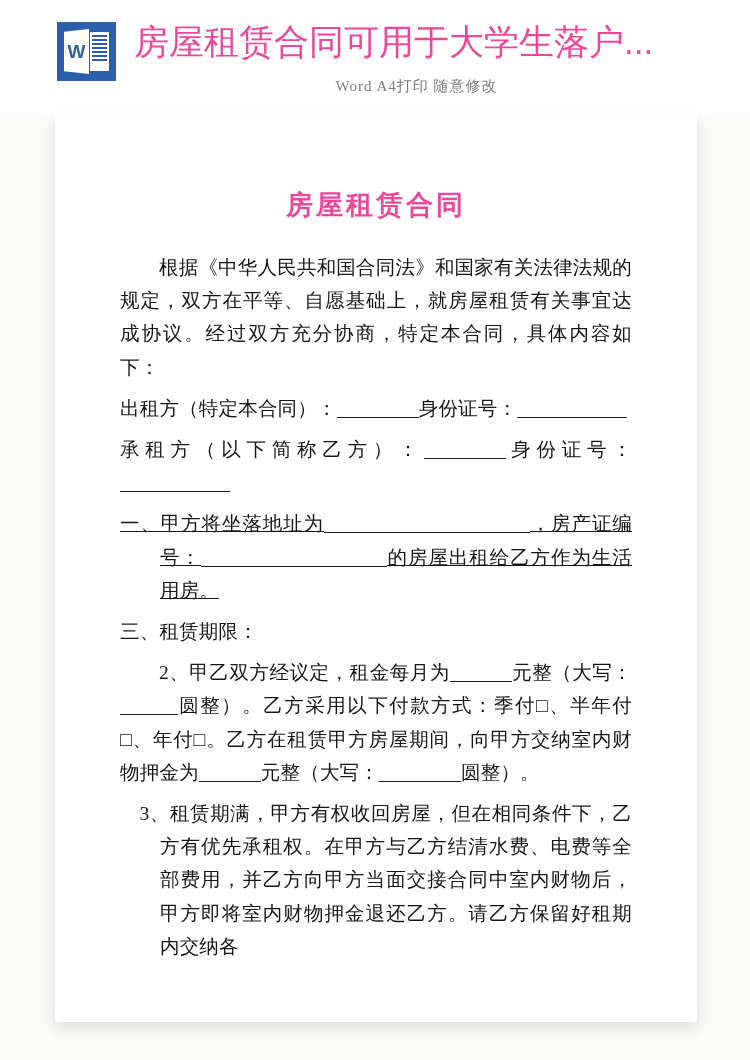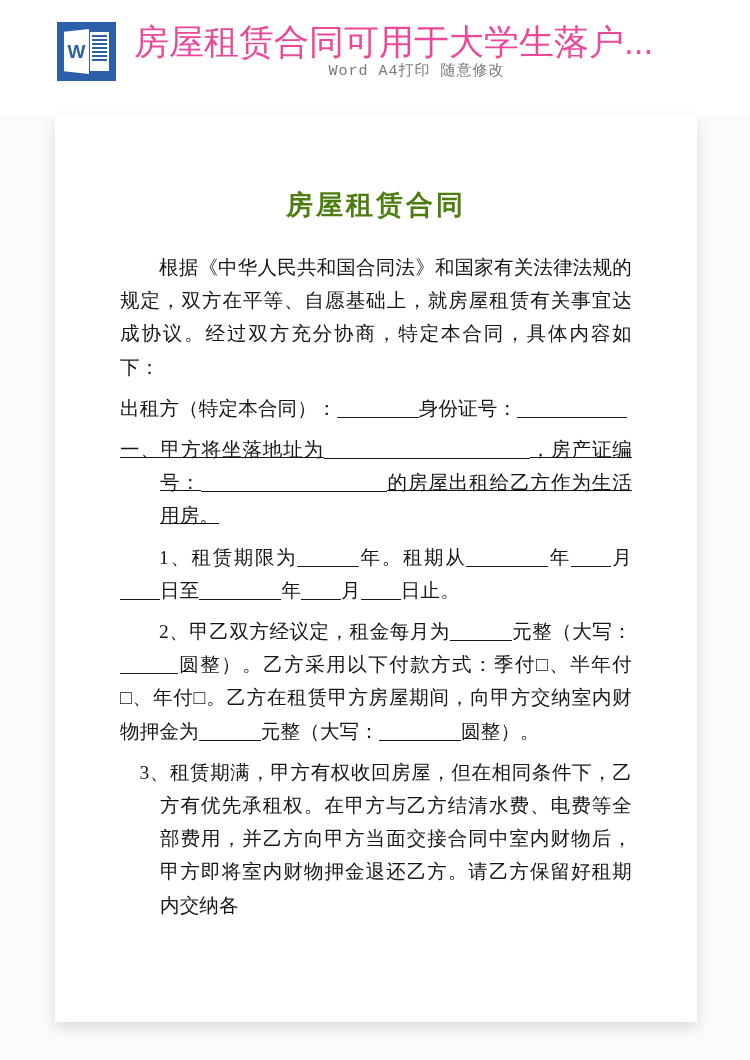--- a/index.html
+++ b/index.html
@@ -92,23 +92,23 @@
   }
   .header-title {
     font-family: "Liberation Sans", "DejaVu Sans", sans-serif;
     font-size: 35px;
     line-height: 40px;
     color: #ec4899;
     white-space: nowrap;
     letter-spacing: 0px;
   }
   .header-subtitle {
-    margin-top: 0;
+    margin-top: 14px;
     text-align: center;
-    font-family: Liberation Mono, monospace;
+    font-family: Liberation Serif, serif;
     font-size: 15px;
     line-height: 20px;
     color: #7a7a7a;
     letter-spacing: 1px;
     width: 565px;
   }
 
   
   .paper {
     position: absolute;
@@ -125,21 +125,21 @@
     left: 57px;
     top: 70px;
     width: 528px;
   }
 
   .doc-title {
     text-align: center;
     font-size: 27px;
     font-weight: bold;
     line-height: 40px;
-    color: #4d7c0f;
+    color: #ec4899;
     letter-spacing: 3px;
     margin: 0 0 26px 0;
     font-family: "DejaVu Serif", "Liberation Serif", serif;
   }
 
   p.para {
     margin: 8px;
     font-size: 19.5px;
     line-height: 33.2px;
     color: #161616;
@@ -208,30 +208,33 @@
     </h1>
 
     <p class="para indent2">
       <span>根据《中华人民共和国合同法》和国家有关法律法规的规定，双方在平等、自愿基础上，就房屋租赁有关事宜达成协议。经过双方充分协商，特定本合同，具体内容如下：</span>
     </p>
 
     <p class="para">
       <span>出租方（特定本合同）：</span><span class="u u-m"></span><span>身份证号：</span><span class="u u-l"></span>
     </p>
 
+    <p class="para">
+      <span>承租方（以下简称乙方）：</span><span class="u u-m"></span><span>身份证号：</span><span class="u u-l"></span>
+    </p>
 
     <p class="para hang">
       <span>一、甲方将坐落地址为</span><span class="u u-xxl"></span><span>，房产证编号：</span><span class="u u-xl"></span><span>的房屋出租给乙方作为生活用房。</span>
     </p>
 
 
-
-    <p class="para indent2">
-      <span>1、租赁期限为</span><span class="u u-box"></span><span>年。租期从</span><span class="u u-m"></span><span>年</span><span class="u u-xs"></span><span>月</span><span class="u u-xs"></span><span>日至</span><span class="u u-m"></span><span>年</span><span class="u u-xs"></span><span>月</span><span class="u u-xs"></span><span>日止。</span>
-    </p>
+    <p class="para">
+      <span>三、租赁期限：</span>
+    </p>
+
 
     <p class="para indent2">
       <span>2、甲乙双方经议定，租金每月为</span><span class="u u-box"></span><span>元整（大写：</span><span class="u u-s"></span><span>圆整）。乙方采用以下付款方式：季付</span><span>□</span><span>、半年付</span><span>□</span><span>、年付</span><span>□</span><span>。乙方在租赁甲方房屋期间，向甲方交纳室内财物押金为</span><span class="u u-box"></span><span>元整（大写：</span><span class="u u-m"></span><span>圆整）。</span>
     </p>
 
     <p class="para hang-num">
       <span>3、租赁期满，甲方有权收回房屋，但在相同条件下，乙方有优先承租权。在甲方与乙方结清水费、电费等全部费用，并乙方向甲方当面交接合同中室内财物后，甲方即将室内财物押金退还乙方。请乙方保留好租期内交纳各</span>
     </p>
 
   </div>

